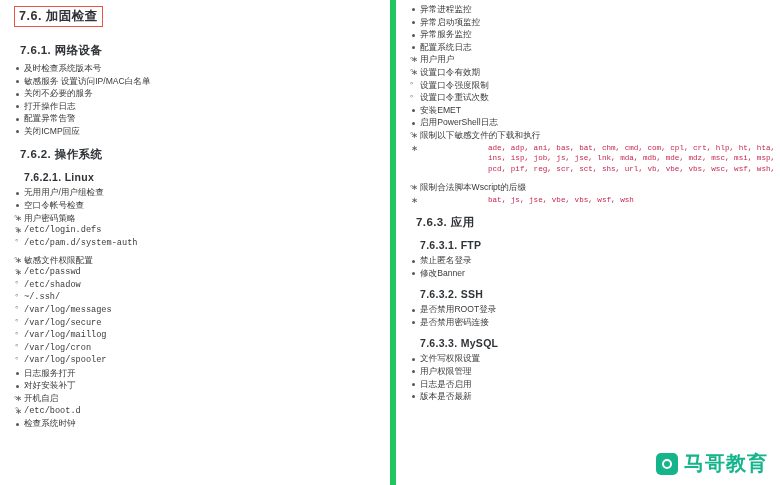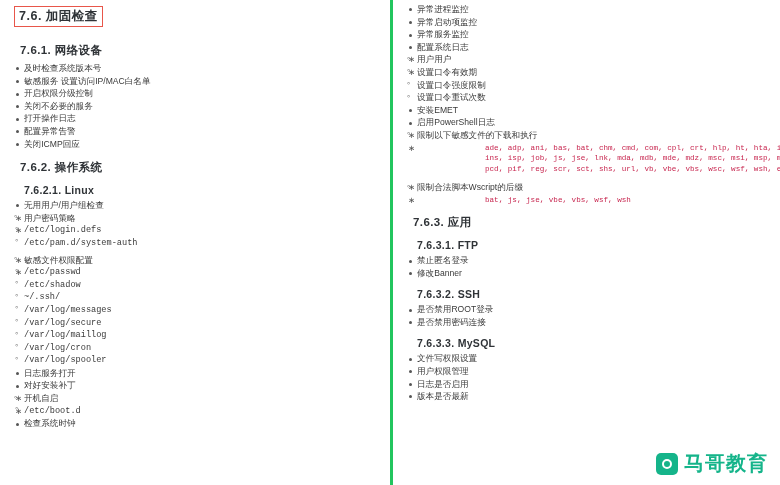--- a/index.html
+++ b/index.html
@@ -26,21 +26,21 @@
     box-sizing: border-box;
     position: relative;
   }
   .col-left {
     width: 390px;
     padding: 4px 14px 0 14px;
   }
   .col-right {
     width: 390px;
     padding: 4px 24px 0 14px;
-    border-left: 3px solid #22c55e;
+    border-left: 6px solid #22c55e;
   }
   
   h2.doc-h2 {
     font-size: 12.5px;
     font-weight: bold;
     color: #2f3337;
     margin: 2px 0 6px 0;
     padding: 1px 4px;
     display: inline-block;
     letter-spacing: 0.5px;
@@ -178,32 +178,32 @@
 <div class="page">
 
   <div class="col col-left">
 
     <h2 class="doc-h2 h2-boxed">7.6. 加固检查</h2>
 
     <h3 class="doc-h3">7.6.1. 网络设备</h3>
     <ul class="lvl indent1">
       <li class="bullet">及时检查系统版本号</li>
       <li class="bullet">敏感服务 设置访问IP/MAC白名单</li>
-      <li class="bullet">开启权限分级控制</li>
       <li class="bullet">关闭不必要的服务</li>
       <li class="bullet">打开操作日志</li>
       <li class="bullet">配置异常告警</li>
       <li class="bullet">关闭ICMP回应</li>
     </ul>
 
     <h3 class="doc-h3">7.6.2. 操作系统</h3>
 
     <h4 class="doc-h4">7.6.2.1. Linux</h4>
     <ul class="lvl indent1">
       <li class="bullet">无用用户/用户组检查</li>
+      <li class="bullet">空口令帐号检查</li>
     </ul>
 
     <ul class="lvl indent2">
       <li class="star"></li>
     </ul>
     <ul class="lvl indent3">
       <li class="dash">用户密码策略</li>
     </ul>
     <ul class="lvl indent4">
       <li class="star"></li>

